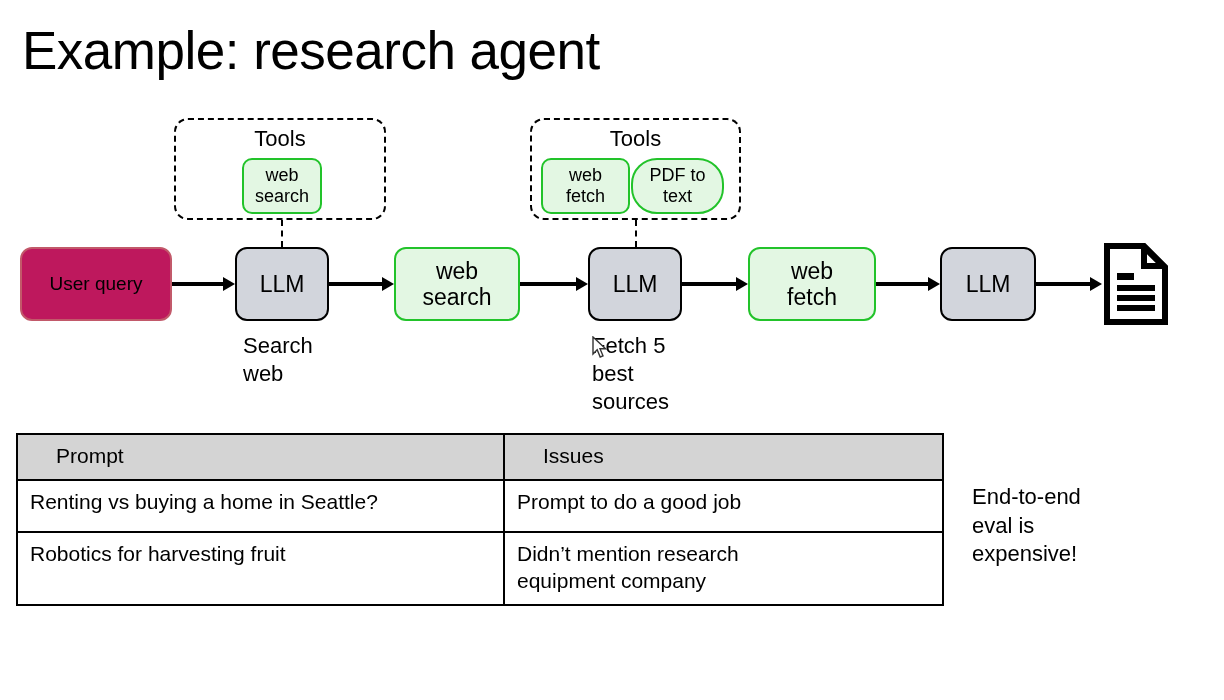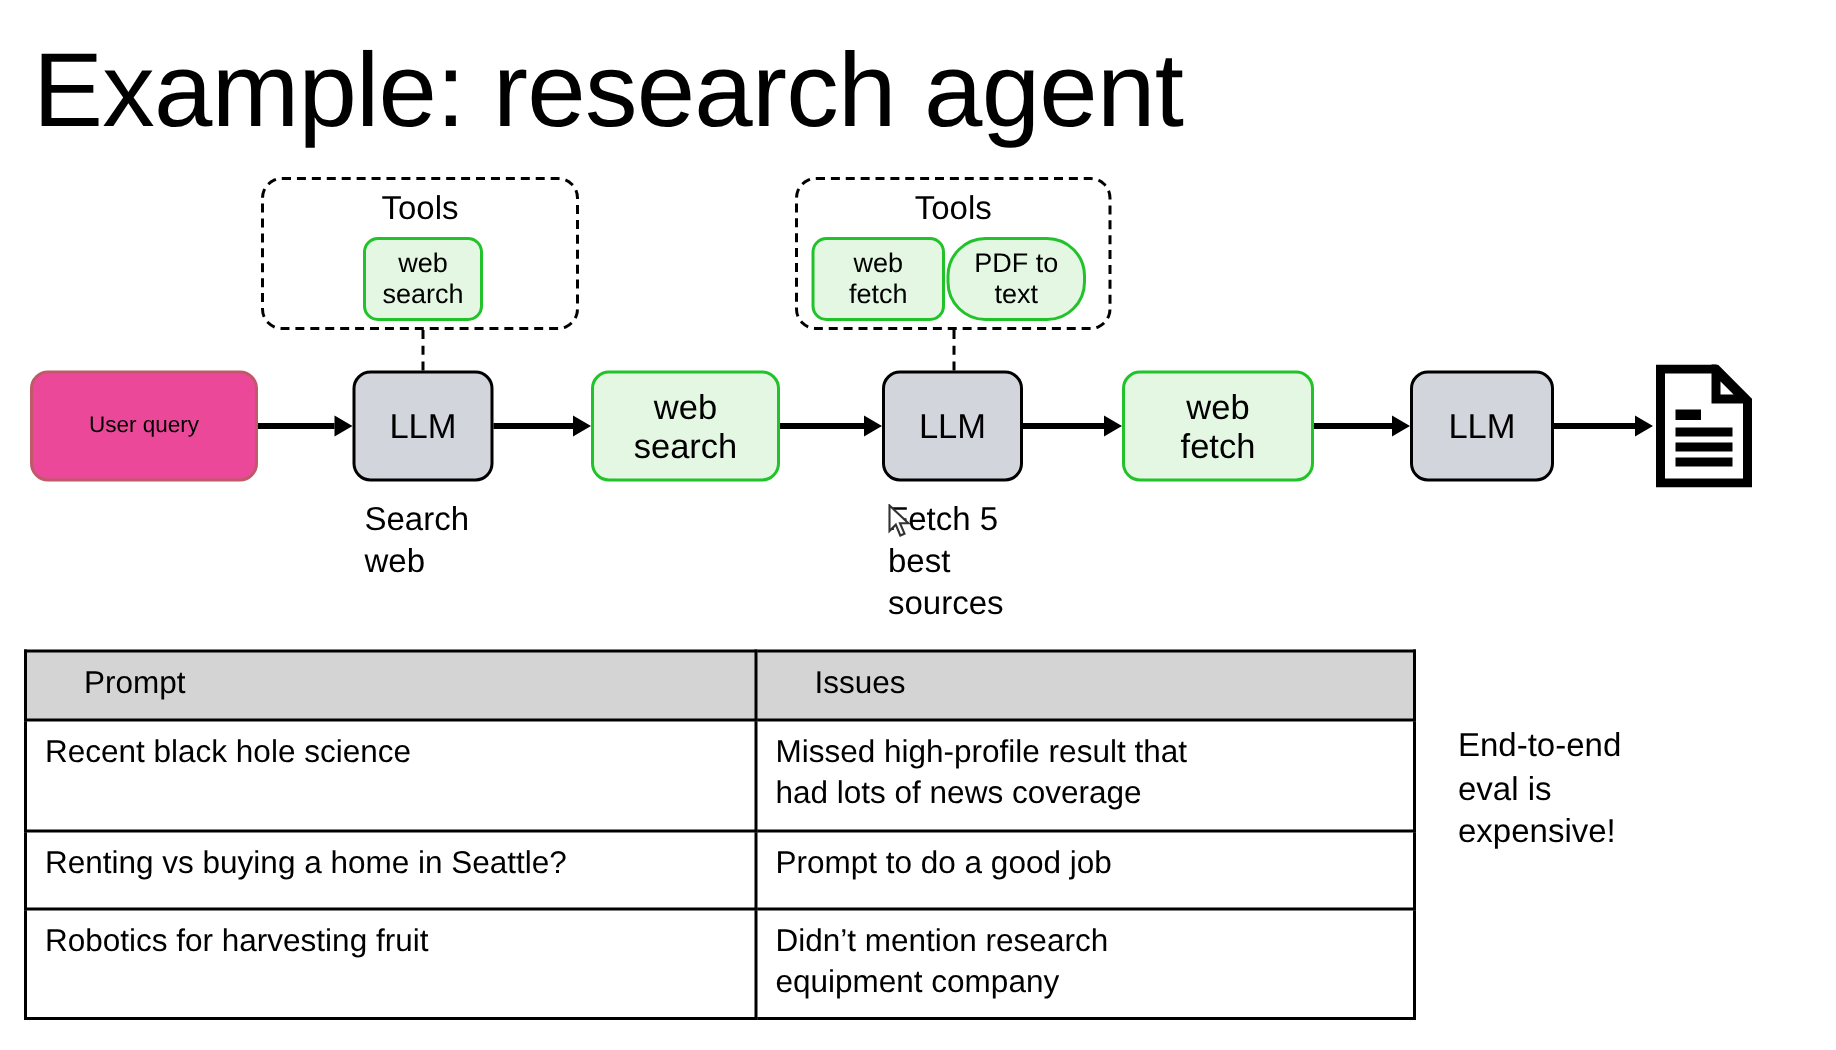--- a/index.html
+++ b/index.html
@@ -14,43 +14,43 @@
     position: relative;
   }
 
   #slide { position: absolute; left: 0; top: 0; width: 1224px; height: 700px; }
 
   
   #page-title {
     position: absolute;
     left: 22px;
     top: 22px;
-    font-size: 70px;
+    font-size: 53px;
     line-height: 1.1;
     font-weight: 400;
     letter-spacing: -0.5px;
     white-space: nowrap;
   }
 
   
   .node {
     position: absolute;
     border-radius: 12px;
     display: flex;
     align-items: center;
     justify-content: center;
     text-align: center;
     font-size: 23px;
     line-height: 1.15;
     white-space: pre-line;
   }
   .node.pink {
-    background: #ec4899;
+    background: #be185d;
     border: 2.5px solid #c2596a;
-    font-size: 15px;
+    font-size: 19px;
   }
   .node.gray {
     background: #d2d5dc;
     border: 2.5px solid #000000;
   }
   .node.green {
     background: #e3f7e3;
     border: 2.5px solid #22c32a;
   }
 
@@ -246,25 +246,20 @@
         <col class="c1">
         <col class="c2">
       </colgroup>
     <thead>
       <tr>
         <th>Prompt</th>
         <th>Issues</th>
       </tr>
     </thead>
     <tbody>
-      <tr class="r1">
-        <td>Recent black hole science</td>
-        <td style="white-space:pre-line;">Missed high-profile result that
-had lots of news coverage</td>
-      </tr>
       <tr class="r2">
         <td>Renting vs buying a home in Seattle?</td>
         <td style="white-space:pre-line;">Prompt to do a good job</td>
       </tr>
       <tr class="r3">
         <td>Robotics for harvesting fruit</td>
         <td style="white-space:pre-line;">Didn’t mention research
 equipment company</td>
       </tr>
     </tbody>

